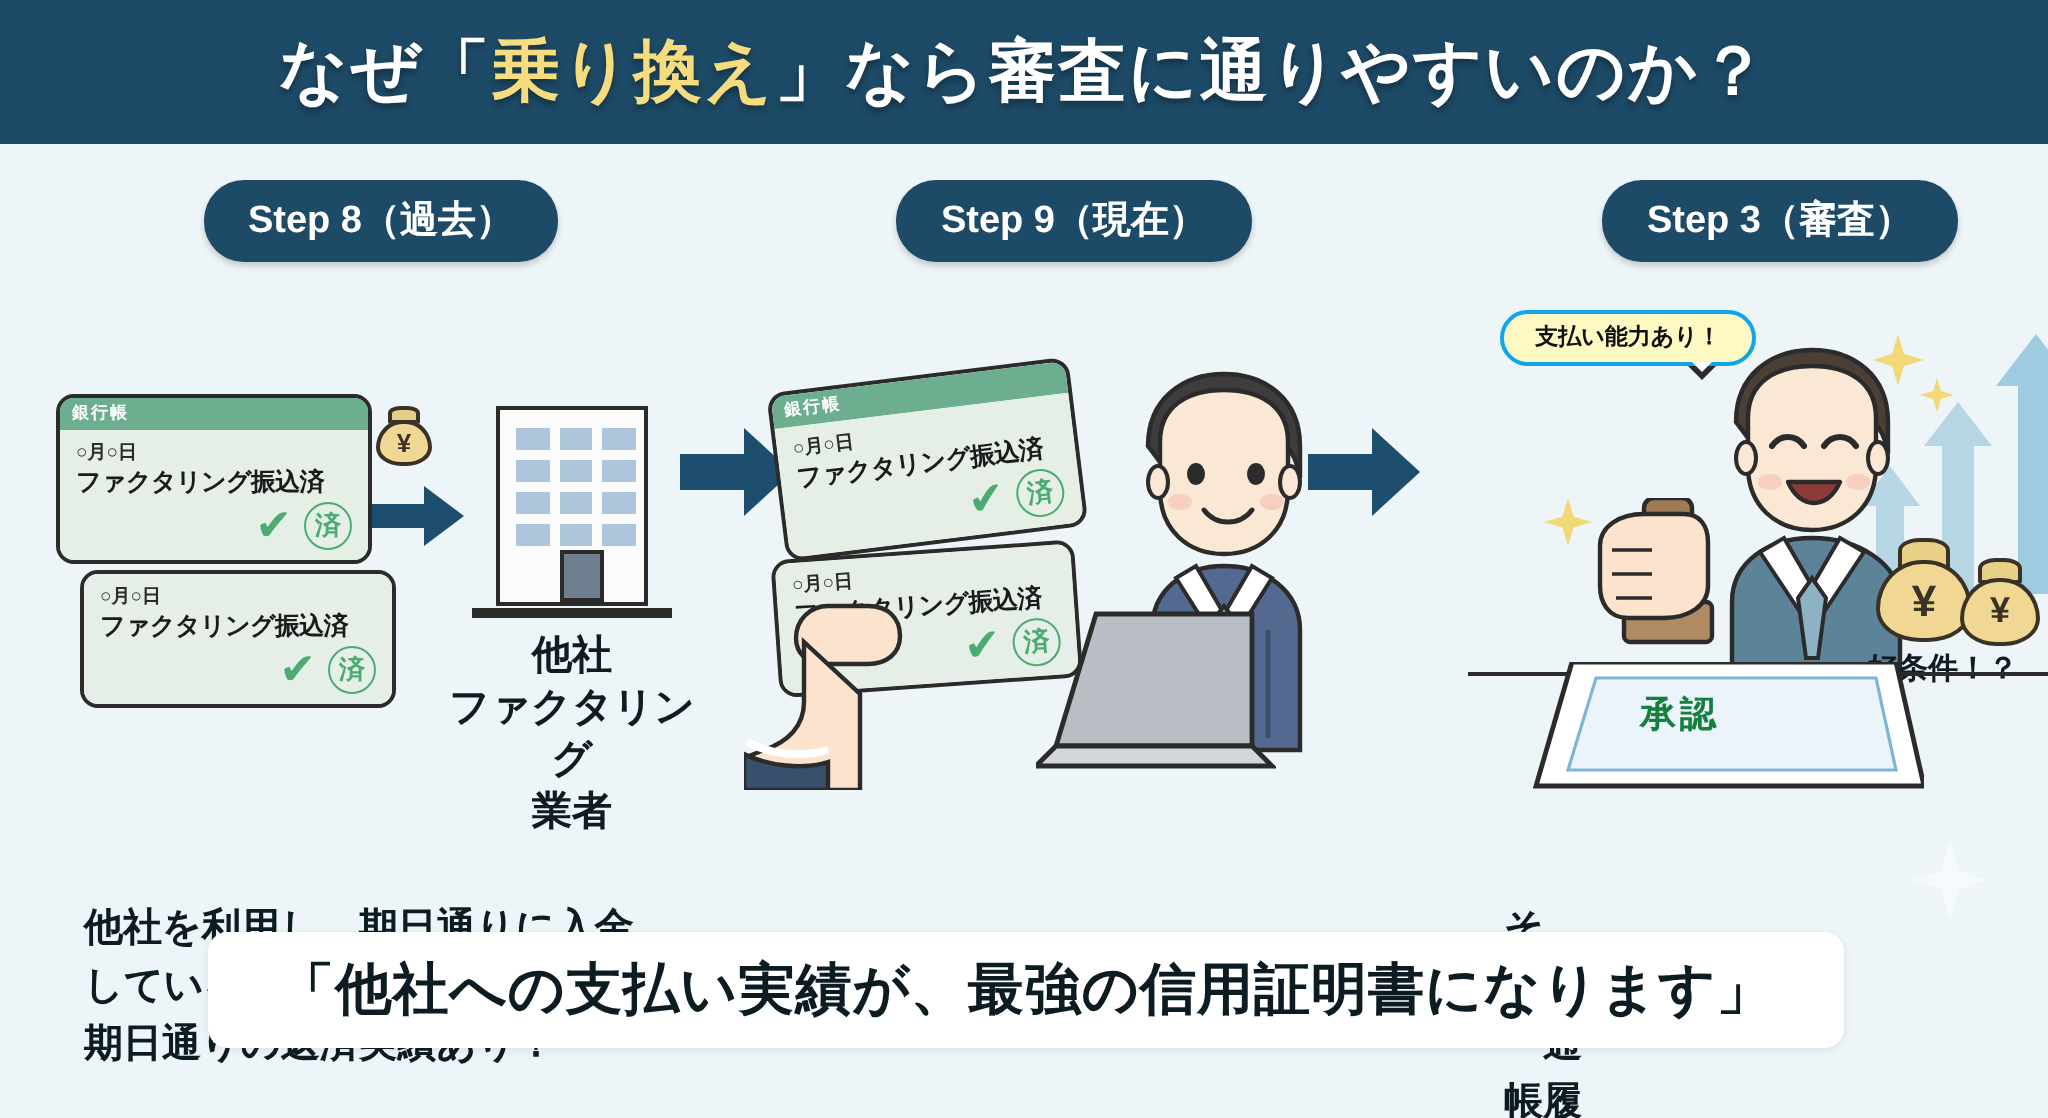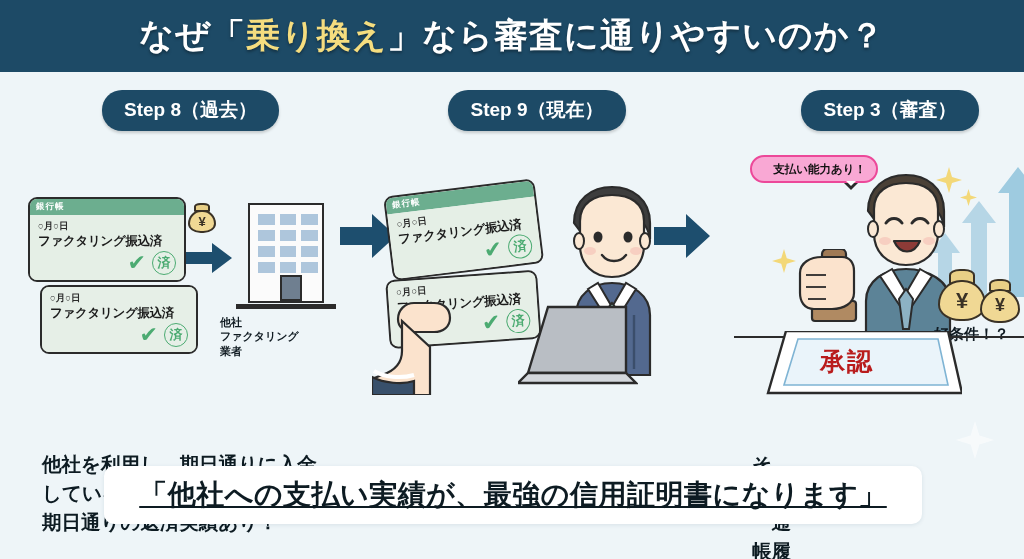--- a/index.html
+++ b/index.html
@@ -53,21 +53,20 @@
   
   .banner {
     position:absolute; left:104px; top:466px; width:818px; height:58px;
     background:#ffffff; border-radius:10px;
     display:flex; align-items:center; justify-content:center;
     box-shadow:0 1px 4px rgba(20,60,85,.10);
   }
   .banner-text {
     font-size:28px; font-weight:bold; color:#0d1b22; letter-spacing:.5px;
     white-space:nowrap;
-    text-decoration:underline;
   }
 
   .deco-sparkle {
     position:absolute; right:30px; bottom:14px;
     width:38px; height:38px; opacity:.55;
   }
 
   
   .bankbook {
     position:absolute;
@@ -122,55 +121,55 @@
   .win-grid {
     position:absolute; left:8px; top:9px; width:60px;
     display:grid; grid-template-columns:repeat(3,1fr); gap:5px 5px;
   }
   .win { height:11px; background:#aec6dc; }
   .bldg-door {
     position:absolute; left:30px; bottom:0; width:22px; height:26px;
     background:#6f7f90; border:2px solid #2b2b2b;
   }
   .bldg-label {
-    position:absolute; left:-16px; top:118px; width:132px; text-align:left;
-    font-size:11px; font-weight:bold; color:#101b22; line-height:1.3;
+    position:absolute; left:-16px; top:118px; width:132px; text-align:center;
+    font-size:20px; font-weight:bold; color:#101b22; line-height:1.3;
     white-space:pre-line;
     font-family:Liberation Serif, serif;
   }
 
   
   .arrow { position:absolute; }
 
   
   .person { position:absolute; }
 
   
   .bubble {
-    position:absolute; background:#f9a8d4; border:2px solid #ec4899;
+    position:absolute; background:#fef9c3; border:2px solid #0ea5e9;
     border-radius:26px; padding:5px 10px;
-    font-size:11.5px; font-weight:bold; color:#111; text-align:right;
+    font-size:11.5px; font-weight:bold; color:#111; text-align:center;
     line-height:1.25; white-space:pre-line;
   }
   .bubble:after {
     content:""; position:absolute; width:0; height:0;
     border:7px solid transparent; border-top-color:#2b2b2b;
     bottom:-16px; right:18px;
   }
   .bubble:before {
     content:""; position:absolute; width:0; height:0; z-index:2;
     border:5px solid transparent; border-top-color:#ffffff;
     bottom:-10px; right:20px;
   }
 
   
   .approval-doc { position:absolute; }
   .approval-text {
-    position:absolute; color:#b91c1c; font-weight:bold;
-    font-size:25px; letter-spacing:2px;
+    position:absolute; color:#15803d; font-weight:bold;
+    font-size:18px; letter-spacing:2px;
   }
 
   .good-terms {
     position:absolute; font-size:15px; font-weight:bold; color:#101b22;
     white-space:nowrap;
   }
 
   .up-arrow { position:absolute; }
   .sparkle { position:absolute; }
   .hr-line { position:absolute; background:#2b2b2b; height:2.2px; }

